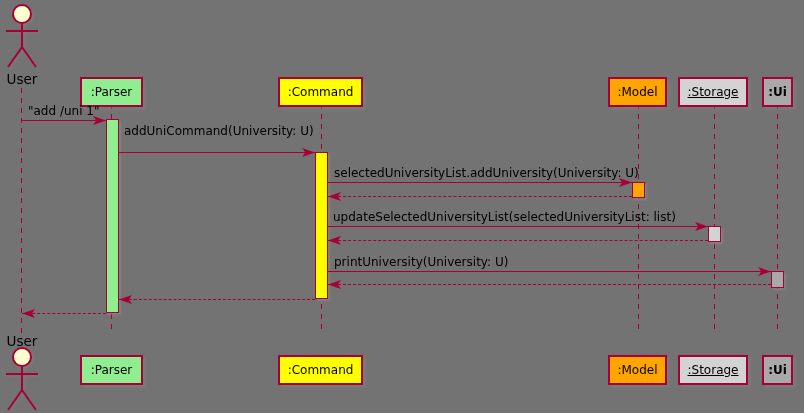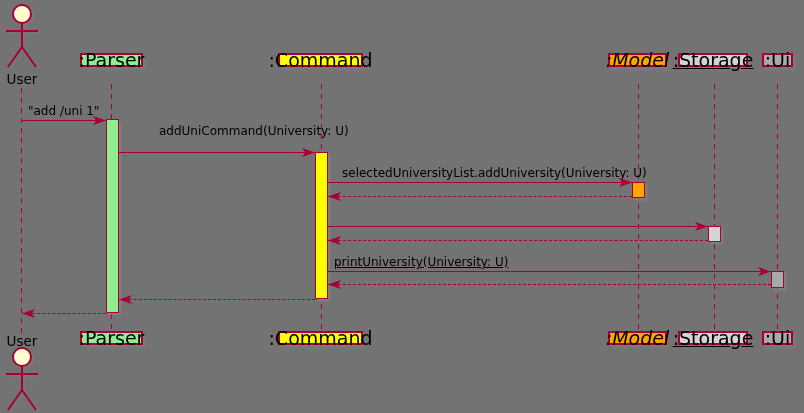--- a/index.html
+++ b/index.html
@@ -8,33 +8,33 @@
     --storage:#D3D3D3; --ui:#A9A9A9;
   }
   html,body{margin:0;padding:0;background:#fff;}
   .stage{
     position:relative;width:804px;height:413px;background:#737373;
     font-family:"DejaVu Sans","Liberation Sans",sans-serif;
     color:var(--text);overflow:hidden;
   }
   .ll{position:absolute;width:1px;
       background:repeating-linear-gradient(to bottom,var(--border) 0 5px,transparent 5px 10px);}
-  .pbox{position:absolute;height:14px;box-sizing:border-box;
+  .pbox{position:absolute;height:30px;box-sizing:border-box;
         border:2px solid var(--border);
         display:flex;align-items:center;justify-content:center;
-        font-size:19px;white-space:nowrap;
-        box-shadow:3px 3px 3px rgba(130,130,130,.45);}
+        font-size:12px;white-space:nowrap;
+        box-shadow:3px 3px 3px rgba(130,130,130,.45);margin-top:24px;}
   .act{position:absolute;width:13px;box-sizing:border-box;
        border:1.5px solid var(--border);
        box-shadow:2px 2px 2px rgba(150,150,150,.4);}
   .fill-parser{background-color:var(--parser);}
   .fill-command{background-color:var(--command);}
-  .fill-model{background-color:var(--model);font-style:italic;}
+  .fill-model{background-color:var(--model);}
   .fill-storage{background-color:var(--storage);text-decoration:underline;}
-  .fill-ui{background-color:var(--ui);}
+  .fill-ui{background-color:var(--ui);font-weight:bold;}
   .mline{position:absolute;height:1.3px;background:var(--border);}
   .rline{position:absolute;height:0;border-top:1.3px dashed var(--border);}
   .mlabel{position:absolute;font-size:12px;line-height:14px;white-space:nowrap;color:var(--text);}
   .ah{position:absolute;width:13px;height:9px;background:var(--border);}
   .ah-r{clip-path:polygon(0 0,100% 50%,0 100%,25% 50%);}
   .ah-l{clip-path:polygon(100% 0,0 50%,100% 100%,75% 50%);}
   .actor-label{position:absolute;width:44px;text-align:center;font-size:13.5px;color:var(--text);}
   .actor-svg{position:absolute;filter:drop-shadow(2px 2px 1.5px rgba(130,130,130,.5));}
 </style>
 </head>
@@ -77,38 +77,39 @@
   <div class="act fill-parser" style="left:106px;top:119px;height:194px;"></div>
   <div class="act fill-command" style="left:315px;top:152px;height:147px;"></div>
   <div class="act fill-model" style="left:632px;top:182px;height:16px;"></div>
   <div class="act fill-storage" style="left:708px;top:226px;height:16px;"></div>
   <div class="act fill-ui" style="left:771px;top:271px;height:17px;"></div>
 
   <div class="mlabel" style="left:28px;top:104px;">"add /uni 1"</div>
   <div class="mline" style="left:22px;top:120px;width:84px;"></div>
   <div class="ah ah-r" style="left:93px;top:116px;"></div>
 
-  <div class="mlabel" style="left:124px;top:124px;margin-left:35px;">addUniCommand(University: U)</div>
+  <div class="mlabel" style="left:124px;top:124px;">addUniCommand(University: U)</div>
   <div class="mline" style="left:119px;top:152px;width:196px;"></div>
   <div class="ah ah-r" style="left:302px;top:148px;"></div>
 
-  <div class="mlabel" style="left:334px;top:166px;margin-left:8px;">selectedUniversityList.addUniversity(University: U)</div>
+  <div class="mlabel" style="left:334px;top:166px;">selectedUniversityList.addUniversity(University: U)</div>
   <div class="mline" style="left:328px;top:182px;width:304px;"></div>
   <div class="ah ah-r" style="left:619px;top:178px;"></div>
 
   <div class="rline" style="left:328px;top:196px;width:304px;"></div>
   <div class="ah ah-l" style="left:328px;top:192px;"></div>
 
+  <div class="mlabel" style="left:333px;top:210px;">updateSelectedUniversityList(selectedUniversityList: list)</div>
   <div class="mline" style="left:328px;top:226px;width:380px;"></div>
   <div class="ah ah-r" style="left:695px;top:222px;"></div>
 
   <div class="rline" style="left:328px;top:240px;width:380px;"></div>
   <div class="ah ah-l" style="left:328px;top:236px;"></div>
 
-  <div class="mlabel" style="left:334px;top:255px;text-decoration:underline;">printUniversity(University: U)</div>
+  <div class="mlabel" style="left:334px;top:255px;">printUniversity(University: U)</div>
   <div class="mline" style="left:328px;top:271px;width:443px;"></div>
   <div class="ah ah-r" style="left:758px;top:267px;"></div>
 
   <div class="rline" style="left:328px;top:284px;width:443px;"></div>
   <div class="ah ah-l" style="left:328px;top:280px;"></div>
 
   <div class="rline" style="left:119px;top:299px;width:196px;"></div>
   <div class="ah ah-l" style="left:119px;top:295px;"></div>
 
   <div class="rline" style="left:22px;top:313px;width:84px;"></div>

